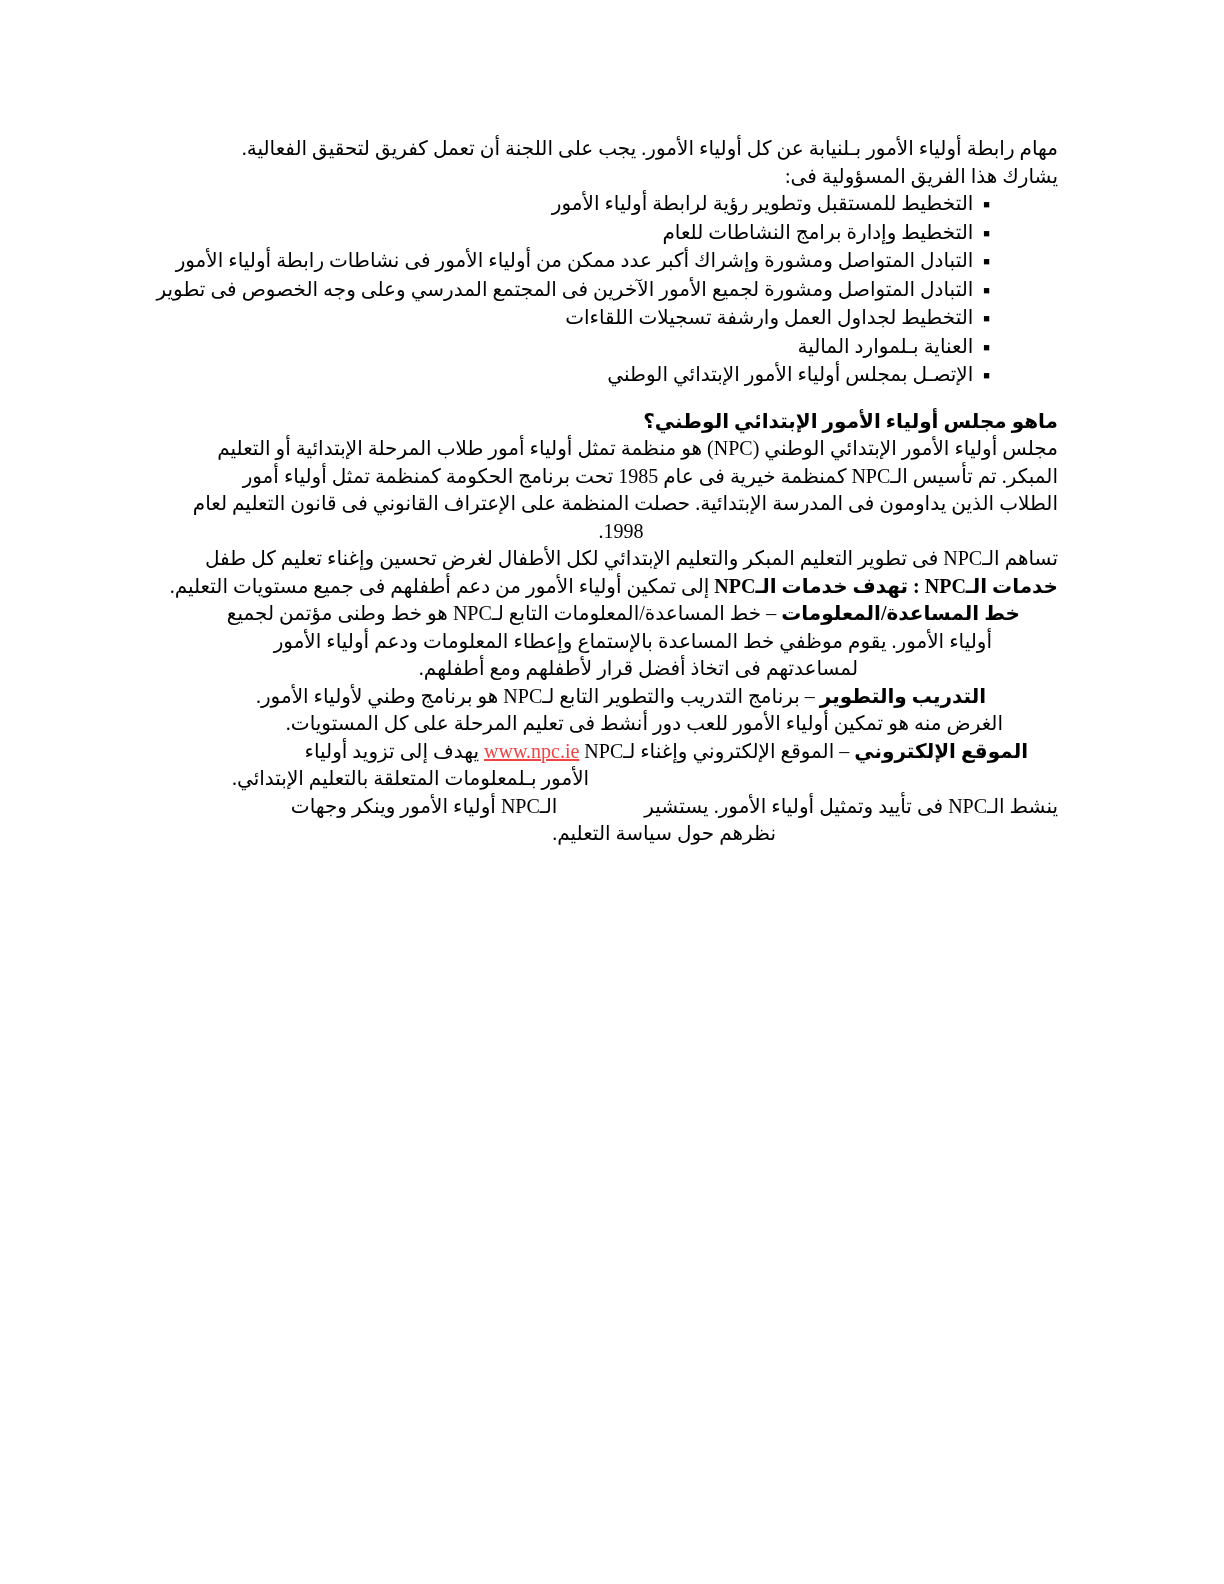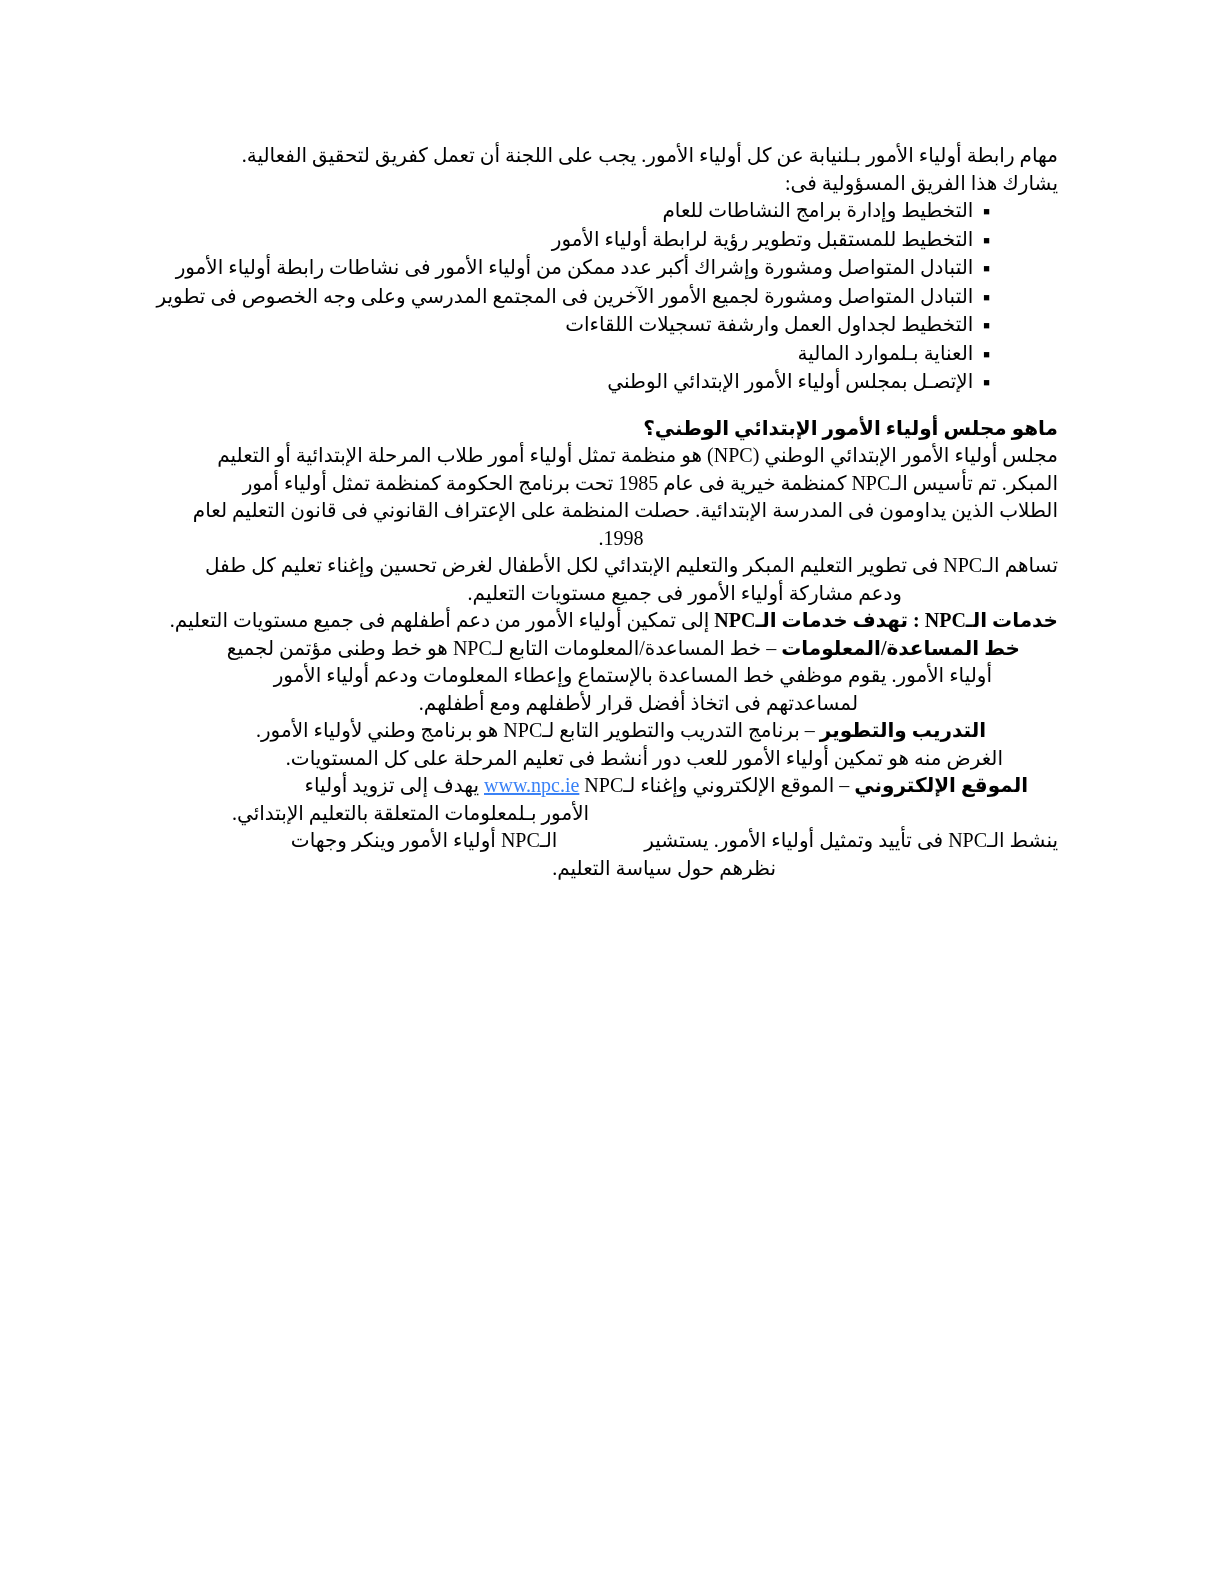--- a/index.html
+++ b/index.html
@@ -6,21 +6,21 @@
   body{
     background:#ffffff;
     font-family:"Liberation Serif","DejaVu Serif","DejaVu Sans",serif;
   }
   .page{
     position:relative;
     width:1224px;
     height:1317px;
     background:#ffffff;
     overflow:hidden;
-    margin:15px auto;
+    margin:8px auto;
   }
   .doc{
     position:absolute;
     top:127px;
     right:166px;
     left:232px;
     direction:rtl;
     text-align:right;
     color:#000000;
     font-size:20px;
@@ -48,38 +48,37 @@
     text-decoration:underline;
   }
 </style>
 </head>
 <body>
 
 <div class="page">
   <div class="doc" id="doc-body" style="color: rgb(0, 0, 0);">
       <div class="line"><span>مهام رابطة أولياء الأمور بـلنيابة عن كل أولياء الأمور. يجب على اللجنة أن تعمل كفريق لتحقيق الفعالية.</span></div>
       <div class="line"><span>يشارك هذا الفريق المسؤولية فى:</span></div>
+      <div class="line" style="margin-right: 68px;"><span class="bullet-marker">■</span><span>التخطيط للمستقبل وتطوير رؤية لرابطة أولياء الأمور</span></div>
       <div class="line" style="margin-right: 68px;"><span class="bullet-marker">■</span><span>التخطيط وإدارة برامج النشاطات للعام</span></div>
-      <div class="line" style="margin-right: 68px;"><span class="bullet-marker">■</span><span>التخطيط للمستقبل وتطوير رؤية لرابطة أولياء الأمور</span></div>
       <div class="line" style="margin-right: 68px;"><span class="bullet-marker">■</span><span>التبادل المتواصل ومشورة وإشراك أكبر عدد ممكن من أولياء الأمور فى نشاطات رابطة أولياء الأمور</span></div>
       <div class="line" style="margin-right: 68px;"><span class="bullet-marker">■</span><span>التبادل المتواصل ومشورة لجميع الأمور الآخرين فى المجتمع المدرسي وعلى وجه الخصوص فى تطوير</span></div>
       <div class="line" style="margin-right: 68px;"><span class="bullet-marker">■</span><span>التخطيط لجداول العمل وارشفة تسجيلات اللقاءات</span></div>
       <div class="line" style="margin-right: 68px;"><span class="bullet-marker">■</span><span>العناية بـلموارد المالية</span></div>
       <div class="line" style="margin-right: 68px;"><span class="bullet-marker">■</span><span>الإتصـل بمجلس أولياء الأمور الإبتدائي الوطني</span></div>
       <div class="line heading" style="margin-top: 18px;"><span class="seg-bold">ماهو مجلس أولياء الأمور الإبتدائي الوطني؟</span></div>
       <div class="line"><span>مجلس أولياء الأمور الإبتدائي الوطني (NPC) هو منظمة تمثل أولياء أمور طلاب المرحلة الإبتدائية أو التعليم</span></div>
       <div class="line"><span>المبكر. تم تأسيس الـNPC كمنظمة خيرية فى عام 1985 تحت برنامج الحكومة كمنظمة تمثل أولياء أمور</span></div>
       <div class="line"><span>الطلاب الذين يداومون فى المدرسة الإبتدائية. حصلت المنظمة على الإعتراف القانوني فى قانون التعليم لعام</span></div>
       <div class="line" style="margin-right: 48px; text-align: center;"><span>1998.</span></div>
       <div class="line"><span>تساهم الـNPC فى تطوير التعليم المبكر والتعليم الإبتدائي لكل الأطفال لغرض تحسين وإغناء تعليم كل طفل</span></div>
-      <div class="line" style="margin-right: 156px;"><span>ودعم مشاركة أولياء الأمور فى جميع مستويات التعليم.</span></div>
       <div class="line"><span class="seg-bold">خدمات الـNPC : تهدف خدمات الـNPC</span><span> إلى تمكين أولياء الأمور من دعم أطفلهم فى جميع مستويات التعليم.</span></div>
       <div class="line" style="margin-right: 38px;"><span class="seg-bold">خط المساعدة/المعلومات</span><span> – خط المساعدة/المعلومات التابع لـNPC هو خط وطنى مؤتمن لجميع</span></div>
       <div class="line" style="margin-right: 66px;"><span>أولياء الأمور. يقوم موظفي خط المساعدة بالإستماع وإعطاء المعلومات ودعم أولياء الأمور</span></div>
       <div class="line" style="margin-right: 200px;"><span>لمساعدتهم فى اتخاذ أفضل قرار لأطفلهم ومع أطفلهم.</span></div>
       <div class="line" style="margin-right: 48px; text-align: center;"><span class="seg-bold">التدريب والتطوير</span><span> – برنامج التدريب والتطوير التابع لـNPC هو برنامج وطني لأولياء الأمور.</span></div>
       <div class="line" style="margin-right: 55px;"><span>الغرض منه هو تمكين أولياء الأمور للعب دور أنشط فى تعليم المرحلة على كل المستويات.</span></div>
-      <div class="line" style="margin-right: 30px;"><span class="seg-bold">الموقع الإلكتروني</span><span> – الموقع الإلكتروني وإغناء لـNPC </span><a class="doc-link" href="#" dir="ltr" style="color: #3b82f6;">www.npc.ie</a><span>  يهدف إلى تزويد أولياء</span></div>
+      <div class="line" style="margin-right: 30px;"><span class="seg-bold">الموقع الإلكتروني</span><span> – الموقع الإلكتروني وإغناء لـNPC </span><a class="doc-link" href="#" dir="ltr" style="color: #ef4444;">www.npc.ie</a><span>  يهدف إلى تزويد أولياء</span></div>
       <div class="line align-left"><span>الأمور بـلمعلومات المتعلقة بالتعليم الإبتدائي.</span></div>
       <div class="line"><span>ينشط الـNPC فى تأييد وتمثيل أولياء الأمور. يستشير</span><span class="gap" style="width: 87px;"></span><span>الـNPC أولياء الأمور وينكر وجهات</span></div>
       <div class="line" style="margin-right: 282px;"><span>نظرهم حول سياسة التعليم.</span></div>
     </div>
 </div>
 
 </body></html>

